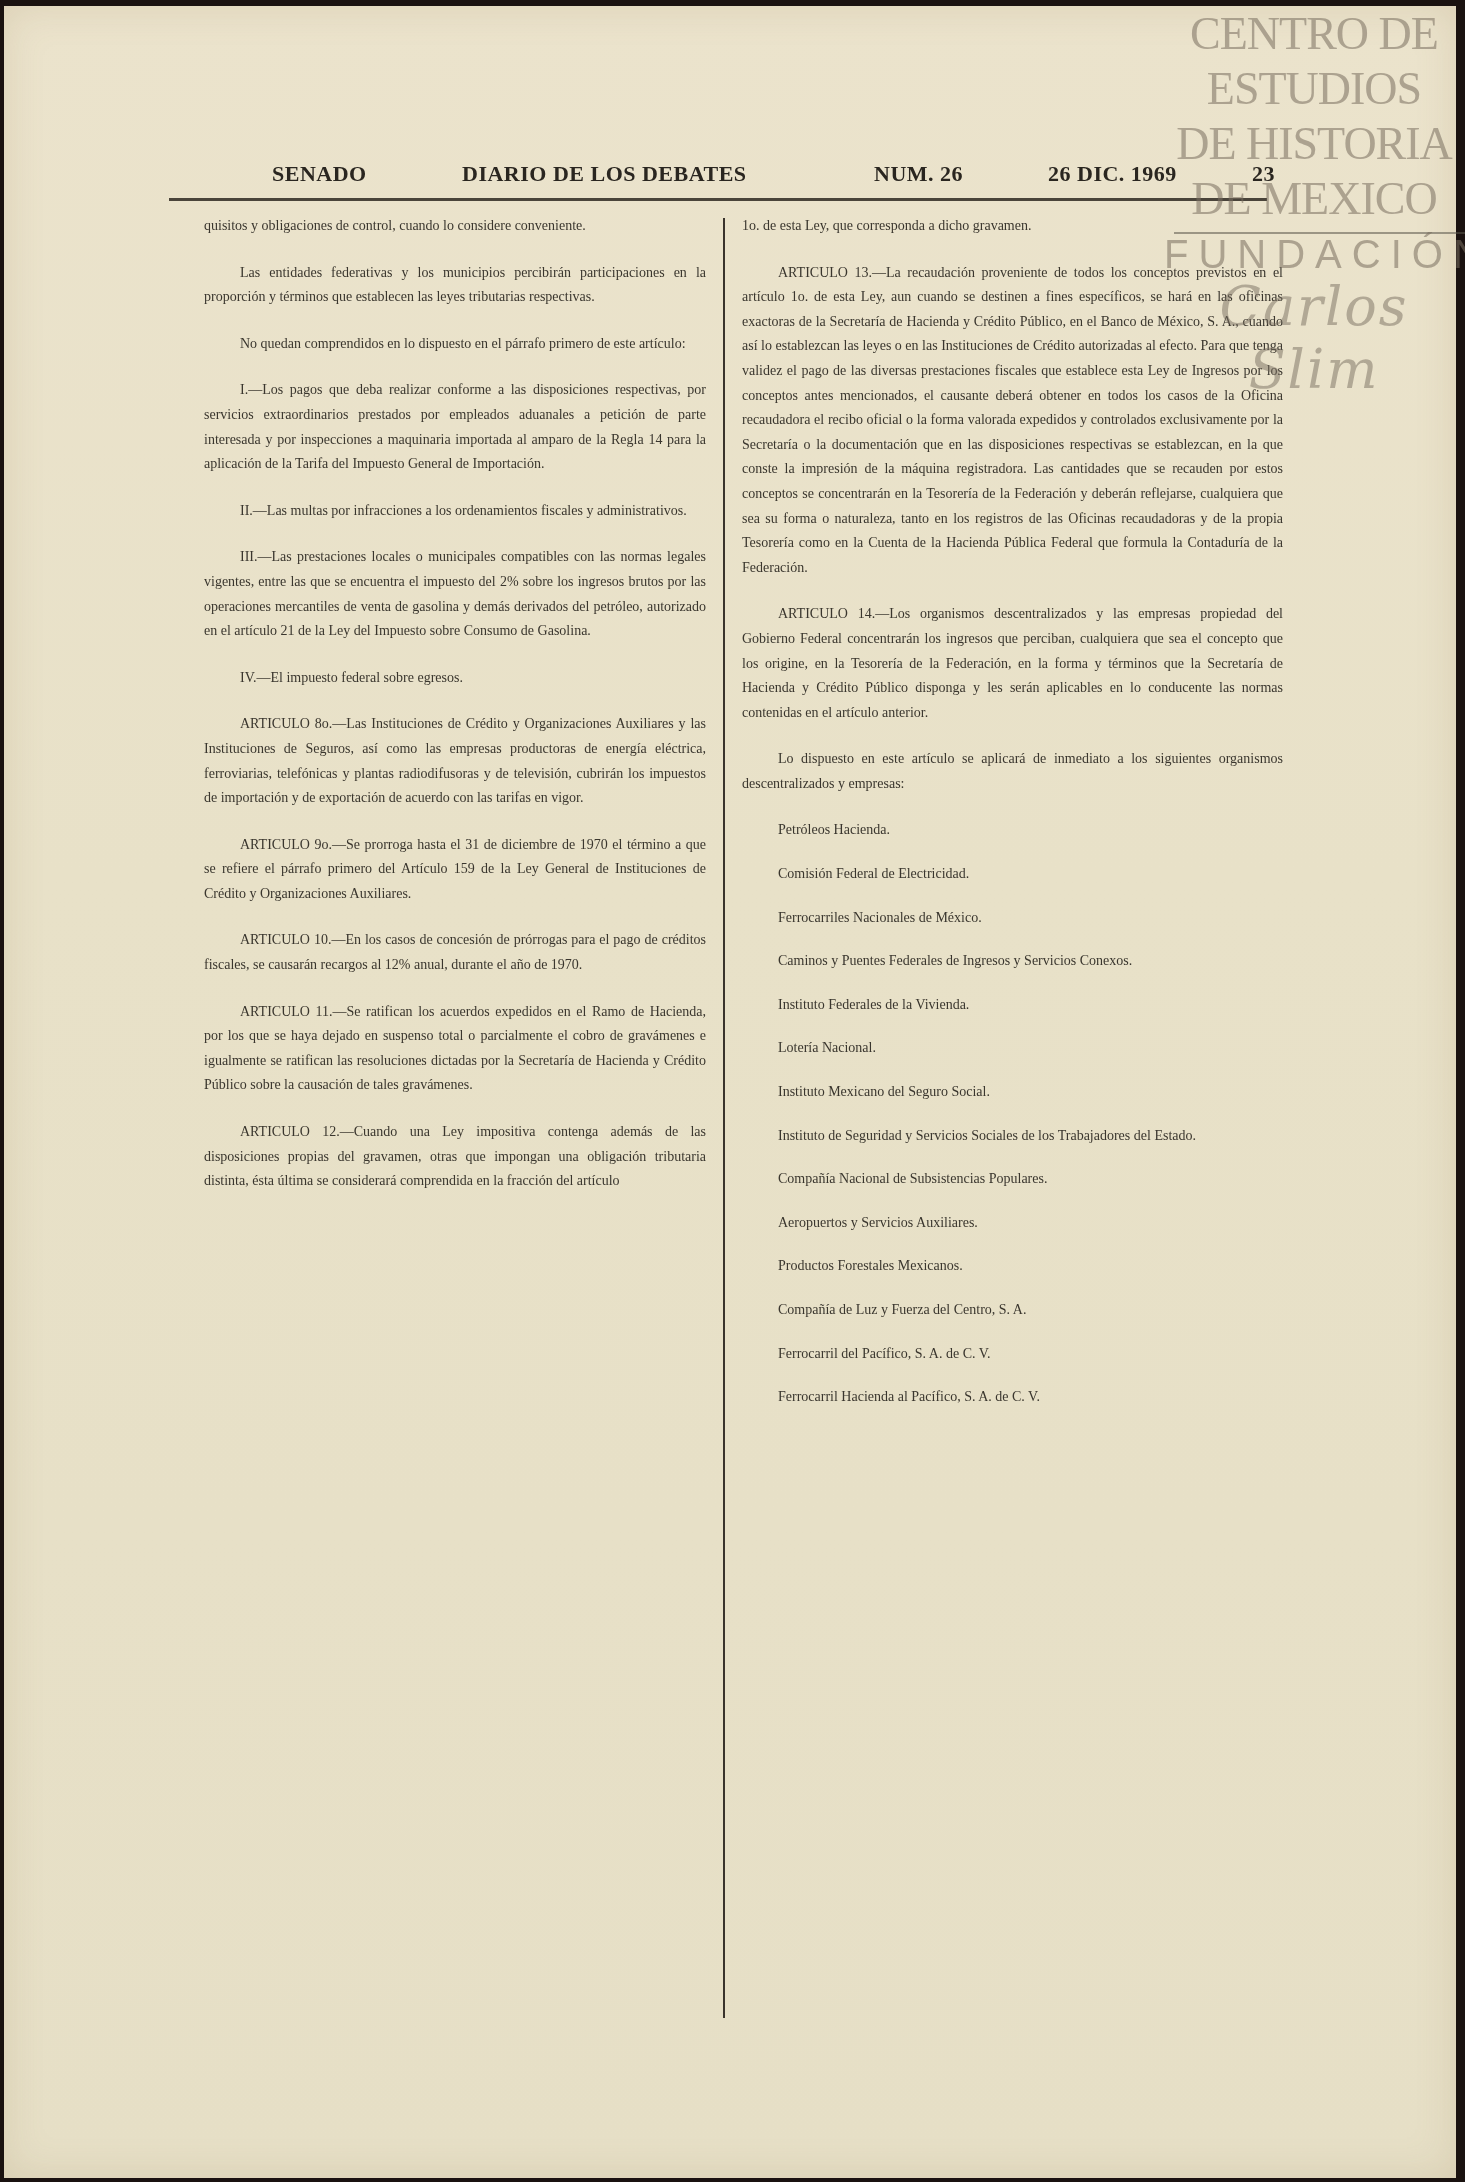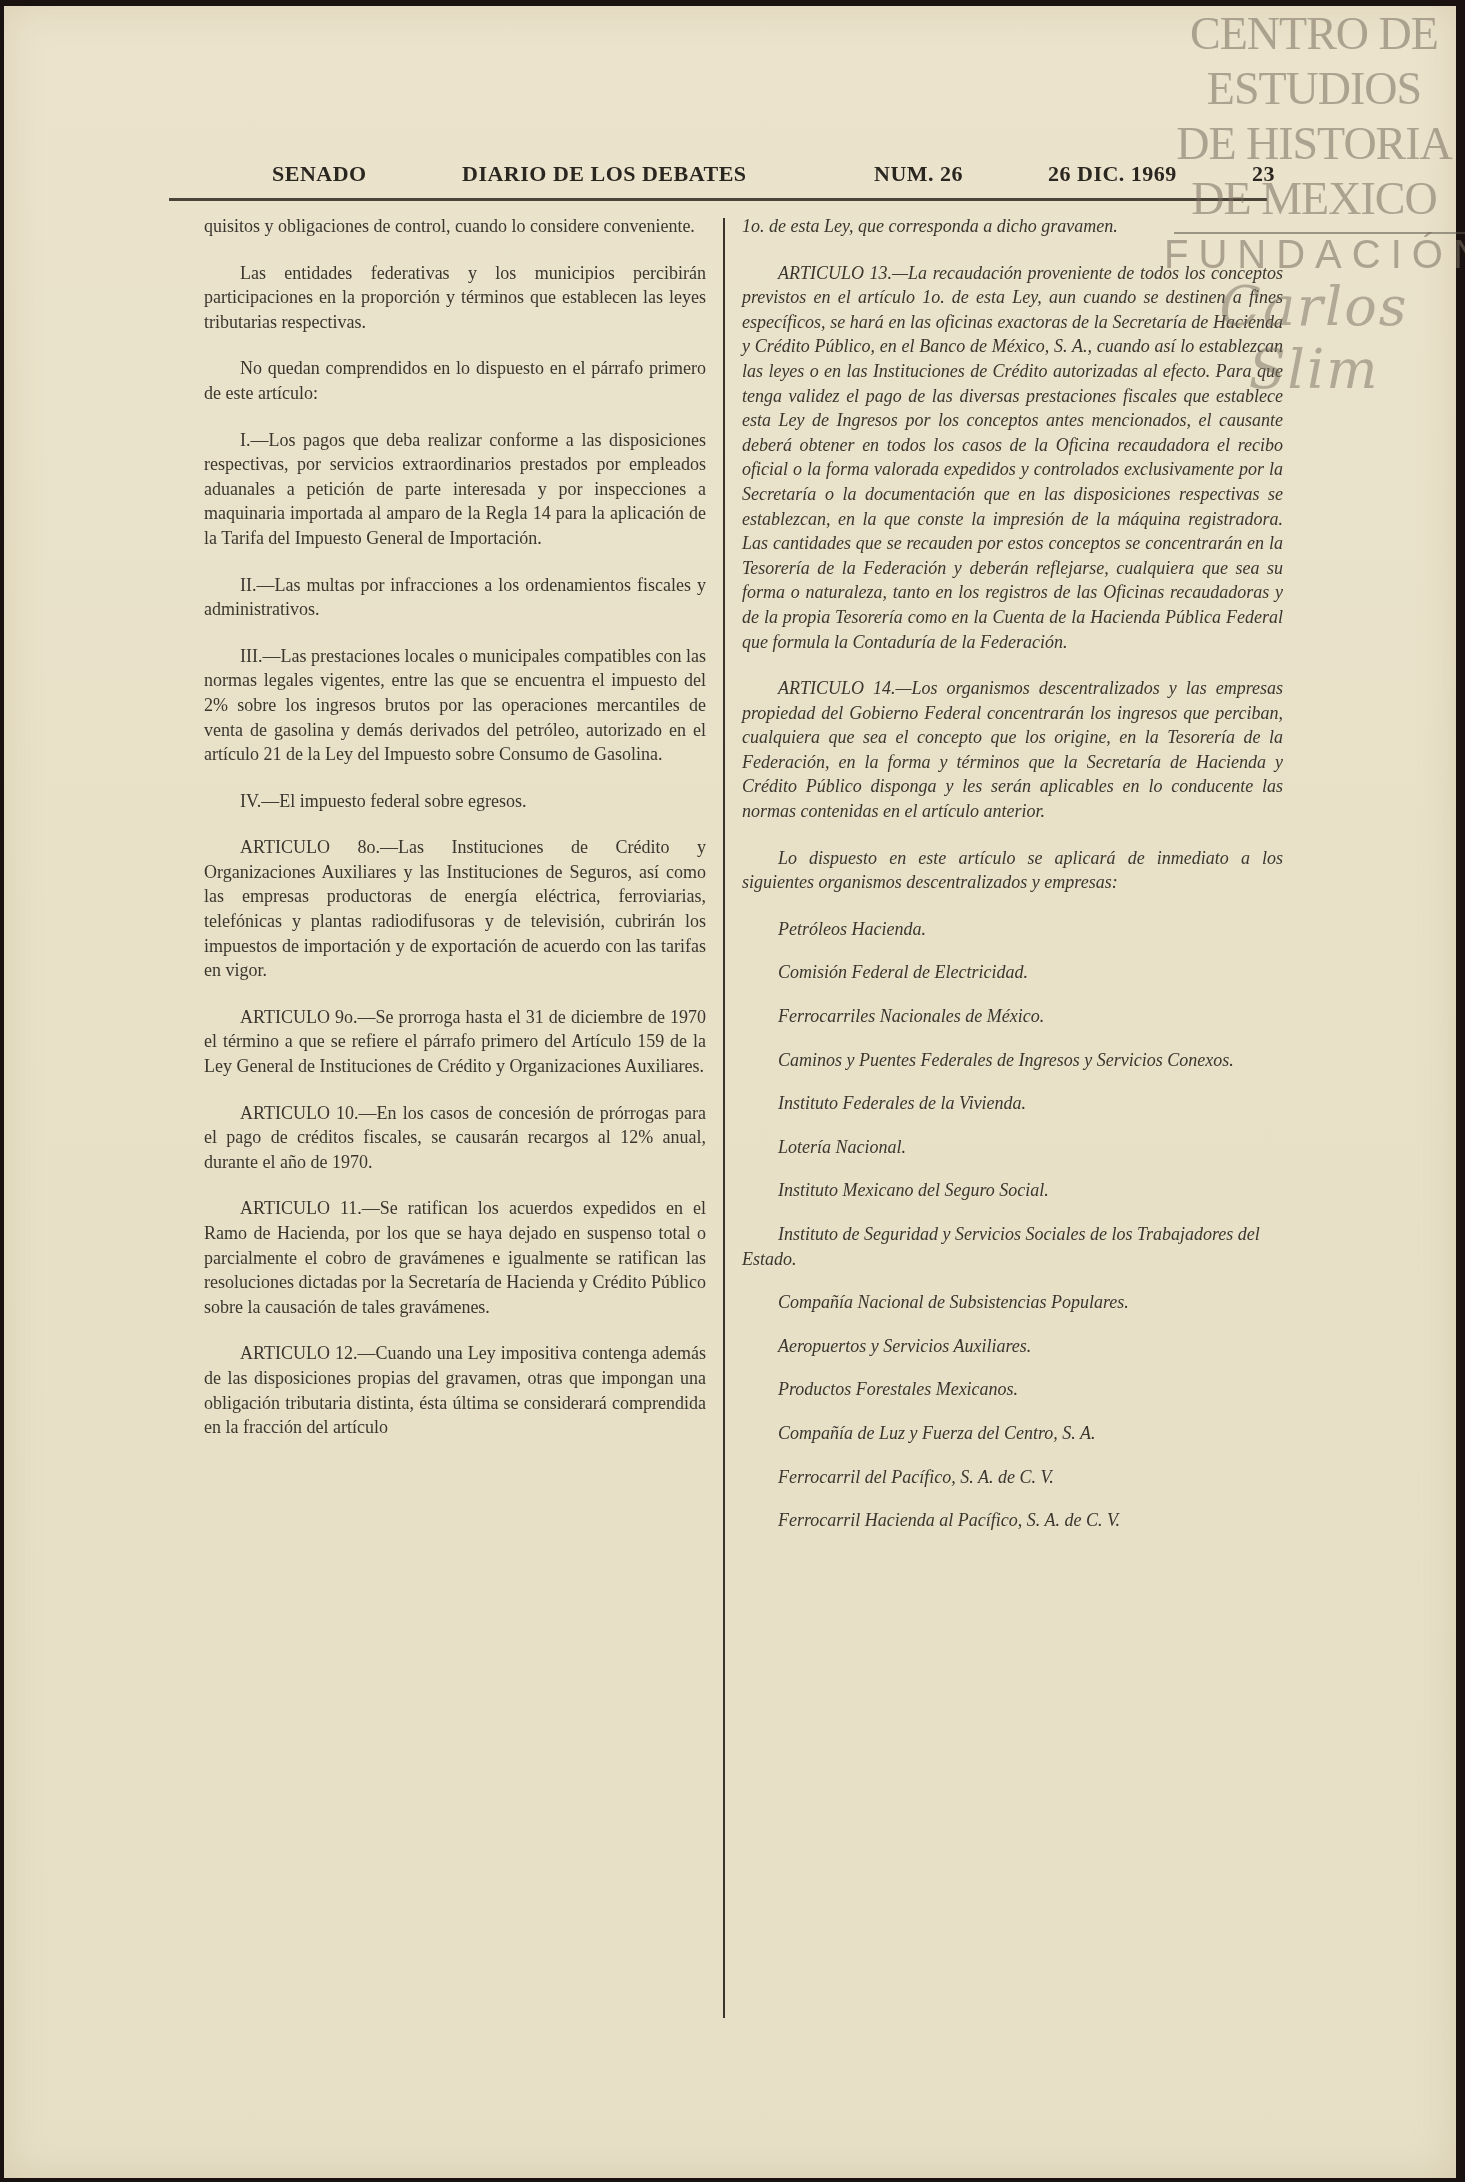--- a/index.html
+++ b/index.html
@@ -30,25 +30,25 @@
     .rule {
       position: absolute; top: 192px; left: 165px; width: 1098px; height: 3px;
       background: #4a443a;
     }
     .col-divider {
       position: absolute; left: 719px; top: 212px; width: 2px; height: 1800px;
       background: #3a342c;
     }
     .col {
       position: absolute; top: 208px;
-      font-size: 18px; line-height: 24.6px; color: #3a362e;
+      font-size: 14px; line-height: 24.6px; color: #3a362e;
       text-align: justify;
     }
     .col-left { left: 200px; width: 502px; }
-    .col-right { left: 738px; width: 541px; font-style: italic; }
+    .col-right { left: 738px; width: 541px; }
     .para { margin: 0 0 22px 0; text-indent: 36px; }
     .para.noindent { text-indent: 0; }
     .list-item { margin: 0 0 19px 0; text-indent: 36px; text-align: left; }
     .watermark {
       position: absolute; top: 0; left: 1160px; width: 300px;
       color: rgba(120,110,95,0.55);
       text-align: center; pointer-events: none;
       font-family: "Liberation Serif", serif;
     }
     .wm-line { font-size: 46px; line-height: 55px; letter-spacing: -1px; }

